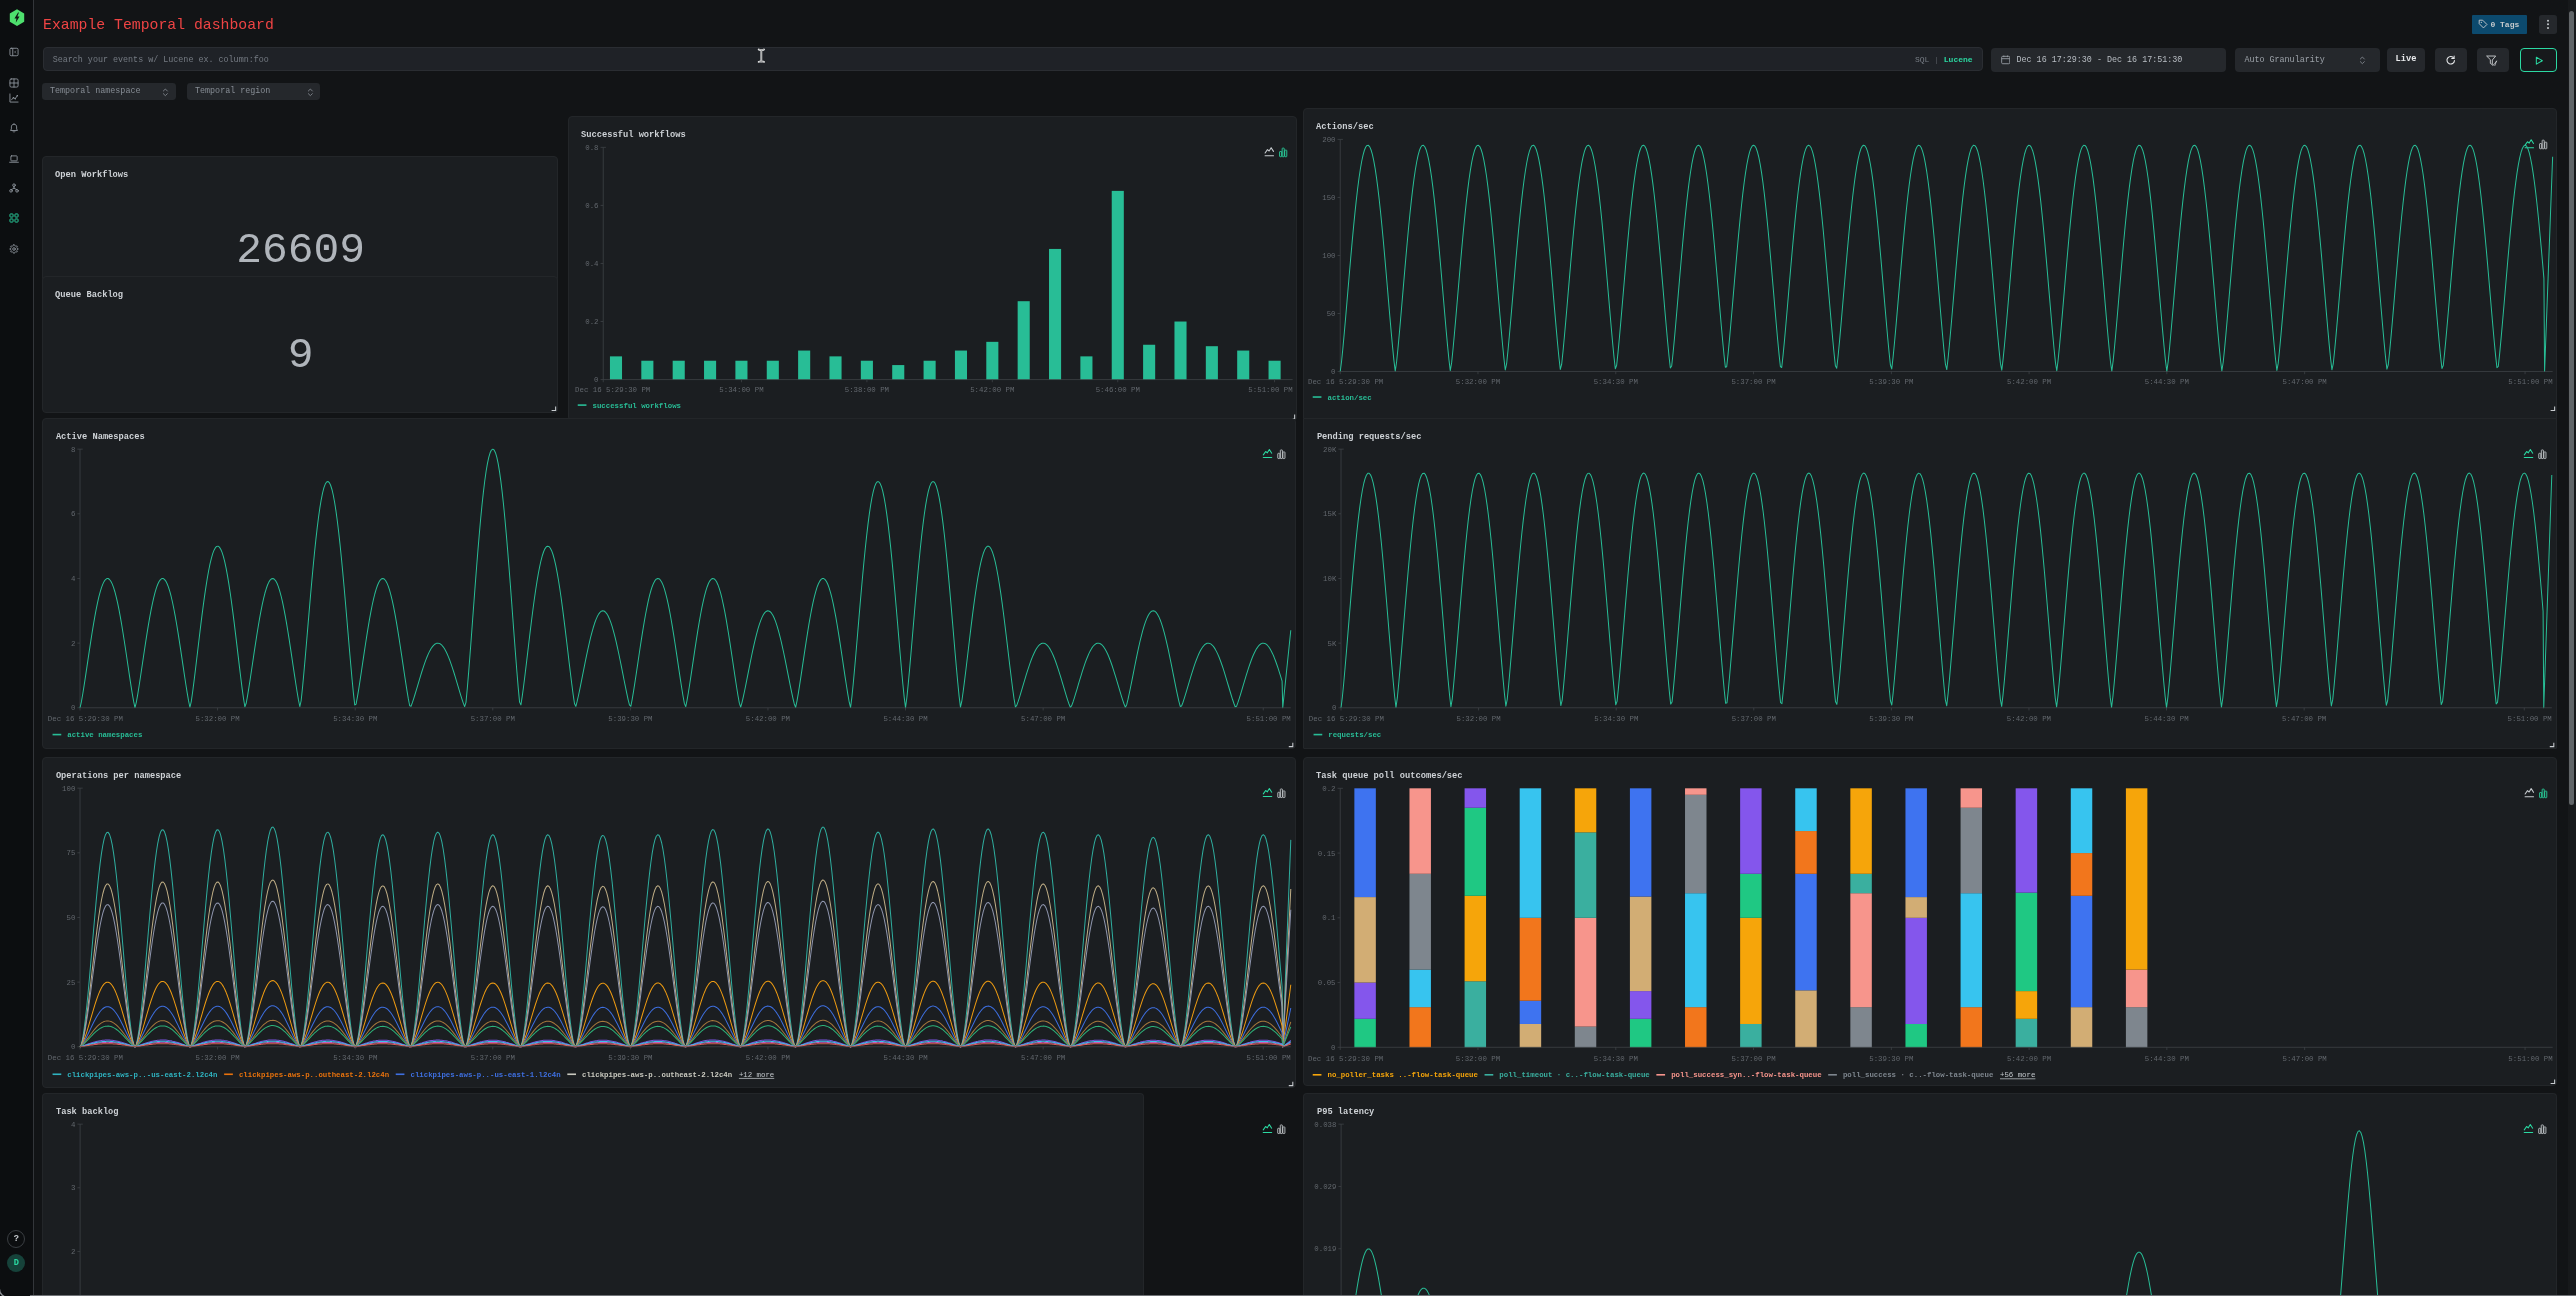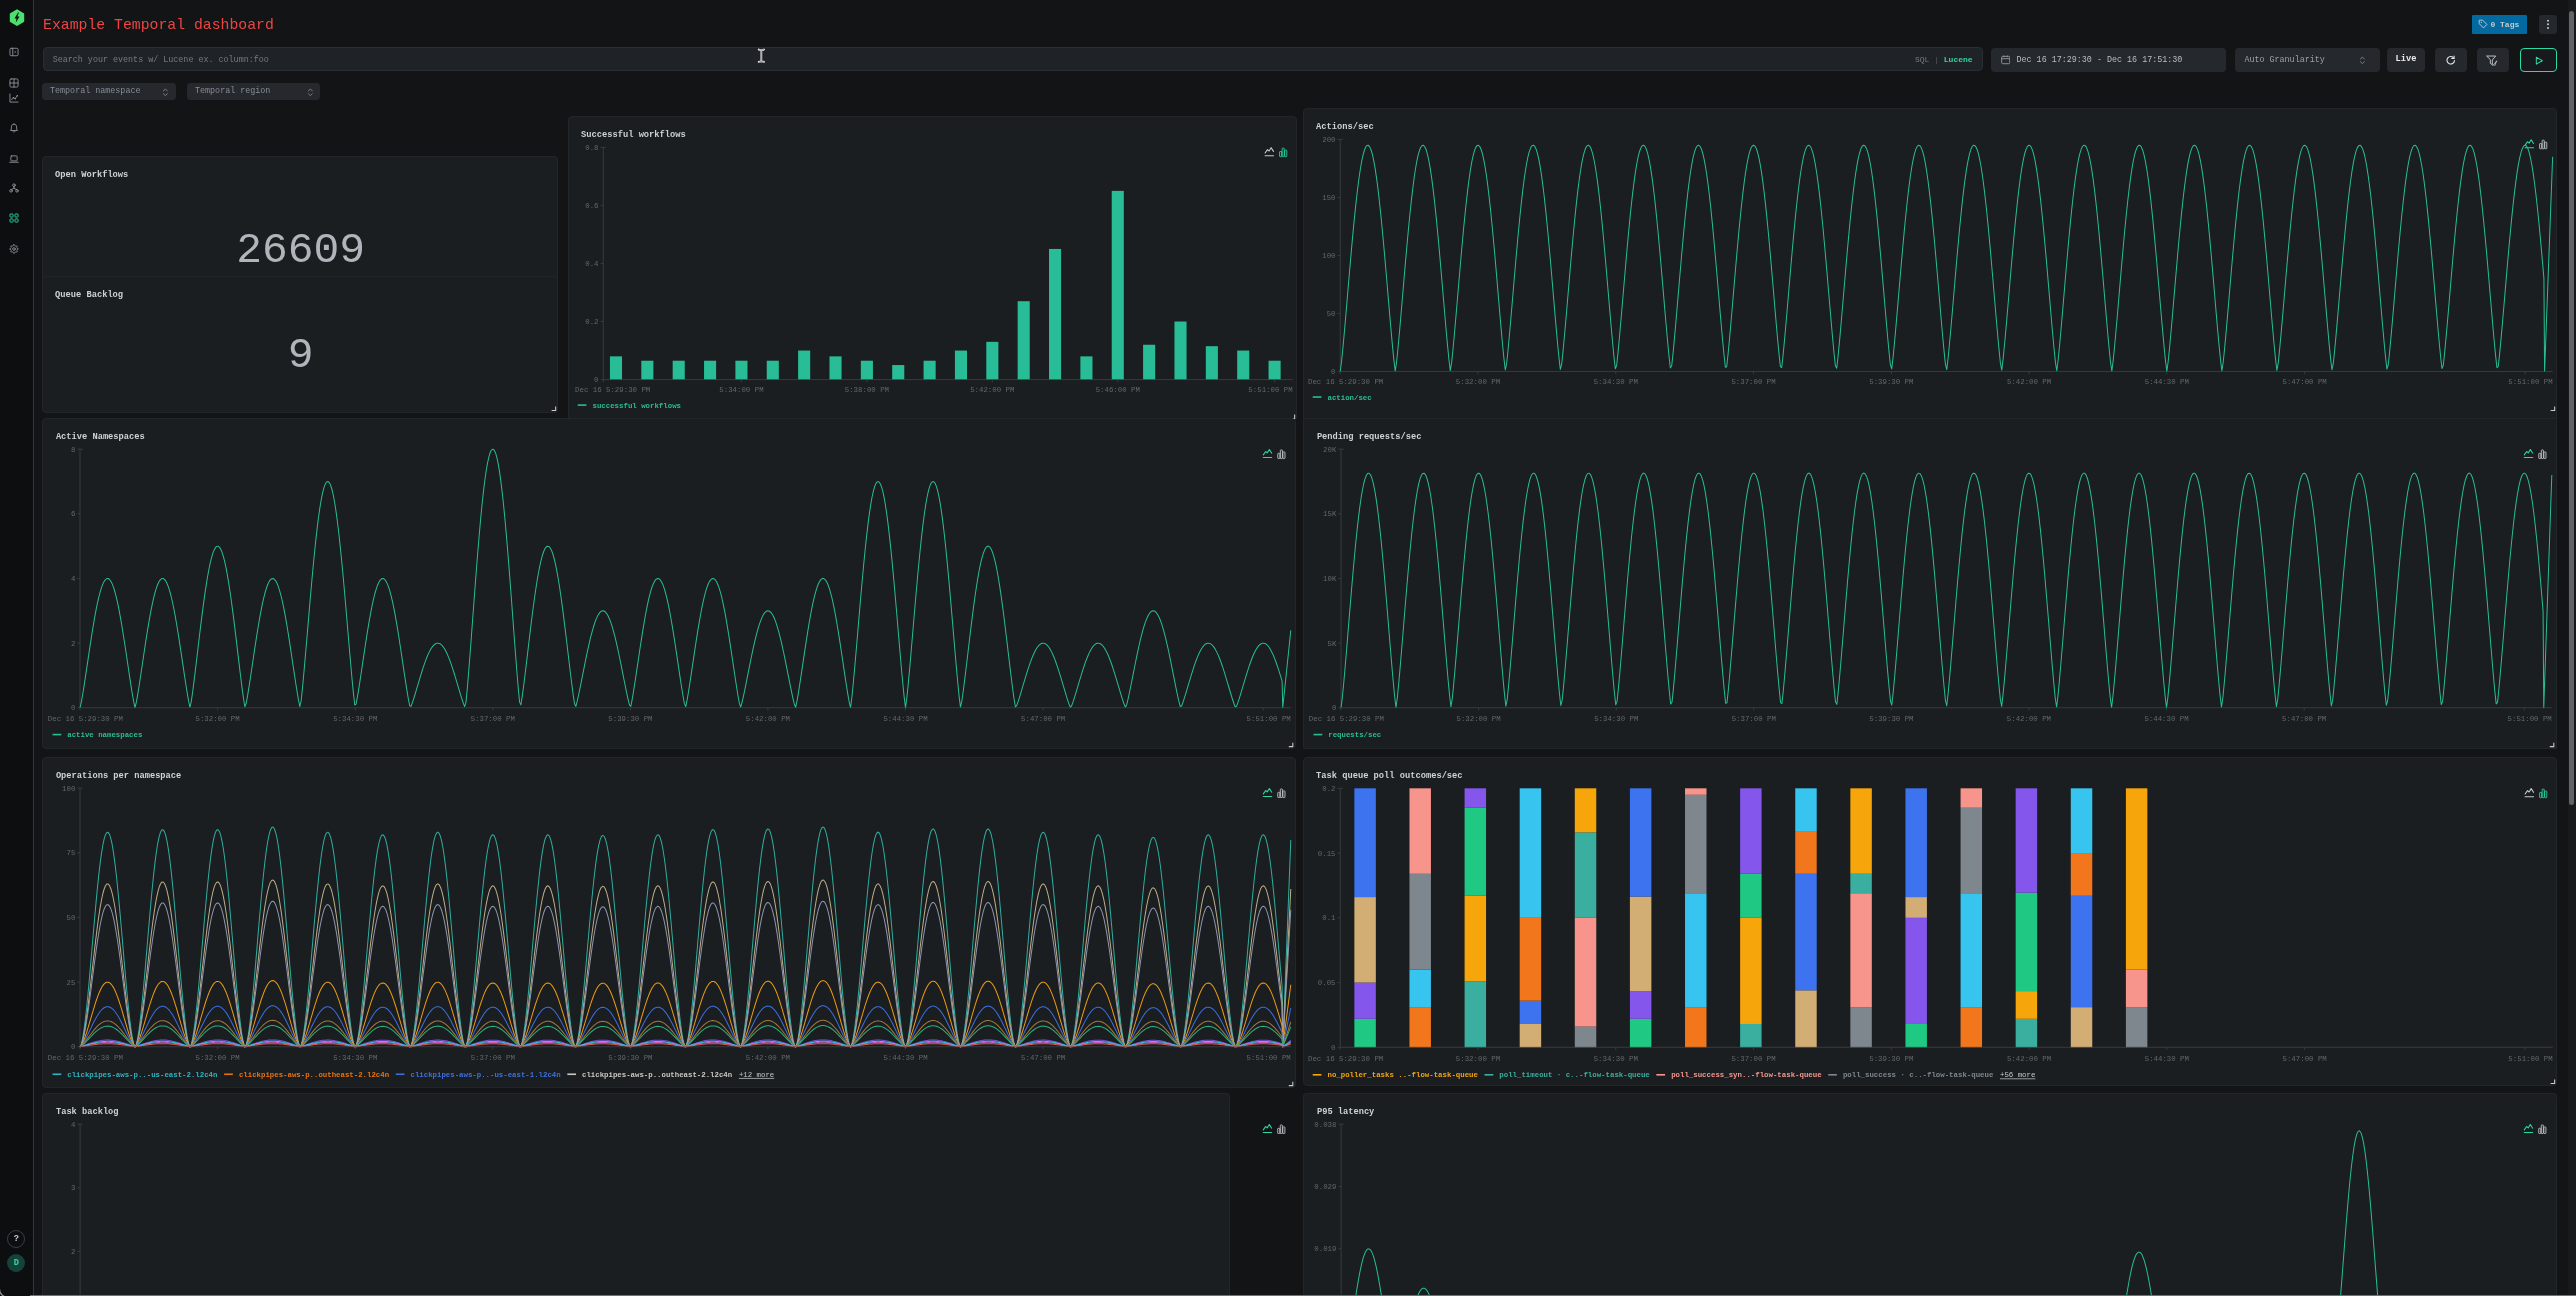--- a/index.html
+++ b/index.html
@@ -50,21 +50,21 @@
     <rect x="1.5" y="9.5" width="5" height="5" rx="1"></rect>
     <rect x="9.5" y="9.5" width="5" height="5" rx="1"></rect>
   </svg>
 <svg class="abs" style="left:9.4px;top:244px" width="10" height="10" viewBox="0 0 16 16" fill="none" stroke="#9198a0" stroke-width="1.4" stroke-linecap="round" stroke-linejoin="round">
     <circle cx="8" cy="8" r="2.1"></circle>
     <path d="M8 1.3 L9 1.3 L9.4 3.1 A5 5 0 0 1 11.2 3.9 L12.8 2.9 L13.5 3.8 L12.4 5.2 A5 5 0 0 1 13 7 L14.7 7.5 L14.7 8.5 L13 9 A5 5 0 0 1 12.4 10.8 L13.5 12.2 L12.8 13.1 L11.2 12.1 A5 5 0 0 1 9.4 12.9 L9 14.7 L8 14.7 L7 14.7 L6.6 12.9 A5 5 0 0 1 4.8 12.1 L3.2 13.1 L2.5 12.2 L3.6 10.8 A5 5 0 0 1 3 9 L1.3 8.5 L1.3 7.5 L3 7 A5 5 0 0 1 3.6 5.2 L2.5 3.8 L3.2 2.9 L4.8 3.9 A5 5 0 0 1 6.6 3.1 L7 1.3 Z" stroke-width="1.2"></path>
   </svg>
 <div class="abs" style="left:7.4px;top:1230px;width:18px;height:18px;border:0.7px solid #3a3e42;border-radius:50%;color:#c7cbcf;font-size:8.7px;font-weight:700;text-align:center;line-height:17.4px">?</div>
 <div class="abs" style="left:7.4px;top:1254px;width:18px;height:18px;background:#16423a;border-radius:50%;color:#2bd9a2;font-size:8.7px;font-weight:700;text-align:center;line-height:18px">D</div>
 <div class="abs" style="left:43px;top:17.4px;font-size:14.8px;color:#ef4444;letter-spacing:0px">Example Temporal dashboard</div>
-<div class="abs" style="left:2472px;top:14.8px;width:55px;height:19.5px;background:#0369a1;border-radius:1px;color:#c6cacd;font-size:8px;font-weight:700;line-height:19.5px;text-align:center">
+<div class="abs" style="left:2472px;top:14.8px;width:55px;height:19.5px;background:#0c4a6e;border-radius:1px;color:#c6cacd;font-size:8px;font-weight:700;line-height:19.5px;text-align:center">
 <svg style="position:absolute;left:6px;top:4.7px" width="10" height="10" viewBox="0 0 15 15" fill="none" stroke="#c6cacd" stroke-width="1.4">
       <path d="M1.8 1.8 L7 1.8 L13.4 8.2 L8.2 13.4 L1.8 7 Z" stroke-linejoin="round"></path>
       <circle cx="5" cy="5" r="1" fill="#c6cacd" stroke="none"></circle>
     </svg>
 <span style="margin-left:10.7px">0 Tags</span></div>
 <div class="abs" style="left:2539px;top:14.8px;width:18px;height:19.5px;background:#25282c;border-radius:2.7px">
     <svg style="position:absolute;left:6.7px;top:4.7px" width="4" height="10.7" viewBox="0 0 6 16">
       <circle cx="3" cy="2.6" r="1.5" fill="#c6cacd"></circle>
       <circle cx="3" cy="8" r="1.5" fill="#c6cacd"></circle>
       <circle cx="3" cy="13.4" r="1.5" fill="#c6cacd"></circle>
@@ -494,21 +494,21 @@
       <text x="35.0" y="476.0" font-family="Liberation Mono, monospace" font-size="11" fill="#f6a50a" text-anchor="start" font-weight="700">no_poller_tasks ..-flow-task-queue</text>
       <line x1="269.08000000000004" y1="472" x2="282.08000000000004" y2="472" stroke="#3aaf9f" stroke-width="2.4"></line>
       <text x="291.1" y="476.0" font-family="Liberation Mono, monospace" font-size="11" fill="#3aaf9f" text-anchor="start" font-weight="700">poll_timeout · c..-flow-task-queue</text>
       <line x1="525.1600000000001" y1="472" x2="538.1600000000001" y2="472" stroke="#f7958c" stroke-width="2.4"></line>
       <text x="547.2" y="476.0" font-family="Liberation Mono, monospace" font-size="11" fill="#f7958c" text-anchor="start" font-weight="700">poll_success_syn..-flow-task-queue</text>
       <line x1="781.2400000000001" y1="472" x2="794.2400000000001" y2="472" stroke="#7e868e" stroke-width="2.4"></line>
       <text x="803.2" y="476.0" font-family="Liberation Mono, monospace" font-size="11" fill="#7e868e" text-anchor="start" font-weight="700">poll_success · c..-flow-task-queue</text>
       <text x="1037.3" y="476.0" font-family="Liberation Mono, monospace" font-size="11" fill="#c3c8cc" text-anchor="start" font-weight="400" text-decoration="underline">+56 more</text>
       <path d="M1864,479 L1864,485 L1858,485" fill="none" stroke="#c7cbcf" stroke-width="1.6"></path>
     </svg></div>
-<div class="panel" style="left:42px;top:1093px;width:1188px;height:203px;border-radius:4px 4px 0 0;border-bottom:none;"><svg width="1254" height="203" viewBox="0 0 1869 303">
+<div class="panel" style="left:42px;top:1093px;width:1102px;height:203px;border-radius:4px 4px 0 0;border-bottom:none;"><svg width="1254" height="203" viewBox="0 0 1869 303">
       <text x="18.0" y="30.0" font-family="Liberation Mono, monospace" font-size="13" fill="#ced2d6" text-anchor="start" font-weight="700">Task backlog</text>
       <path d="M1820,53.5 L1823.5,48.5 L1826,50.5 L1829,45.5 L1832.5,51" fill="none" stroke="#2bd9a2" stroke-width="1.6" stroke-linecap="round" stroke-linejoin="round"></path>
       <line x1="1820" y1="57.5" x2="1832.5" y2="57.5" stroke="#2bd9a2" stroke-width="1.7" stroke-linecap="round"></line>
       <rect x="1841.6" y="51.2" width="3.1" height="7.8" rx="0.8" fill="none" stroke="#c7cbcf" stroke-width="1.3"></rect>
       <rect x="1845.4" y="46.2" width="3.1" height="12.8" rx="0.8" fill="none" stroke="#c7cbcf" stroke-width="1.3"></rect>
       <rect x="1849.2" y="49.2" width="3.1" height="9.8" rx="0.8" fill="none" stroke="#c7cbcf" stroke-width="1.3"></rect>
       <line x1="54.0" y1="45.0" x2="54.0" y2="303.0" stroke="#45494e" stroke-width="1"></line>
       <line x1="50.0" y1="45.0" x2="54.0" y2="45.0" stroke="#45494e" stroke-width="1"></line>
       <text x="47.0" y="49.0" font-family="Liberation Mono, monospace" font-size="11" fill="#62676d" text-anchor="end" font-weight="400">4</text>
       <line x1="50.0" y1="140.0" x2="54.0" y2="140.0" stroke="#45494e" stroke-width="1"></line>

